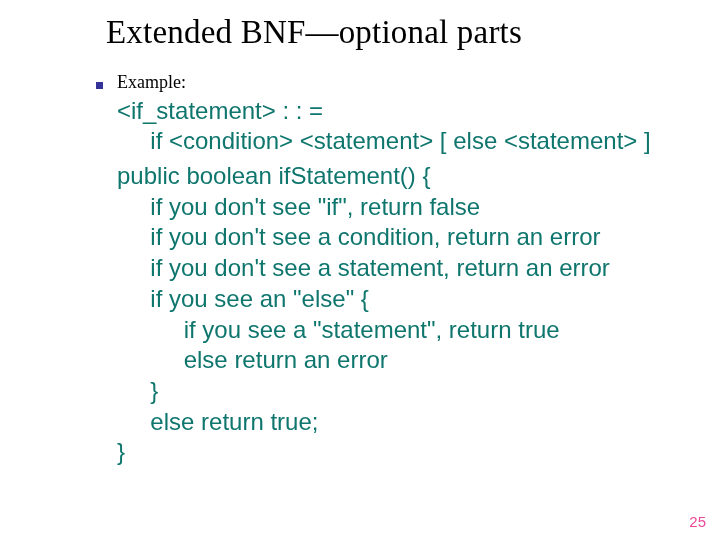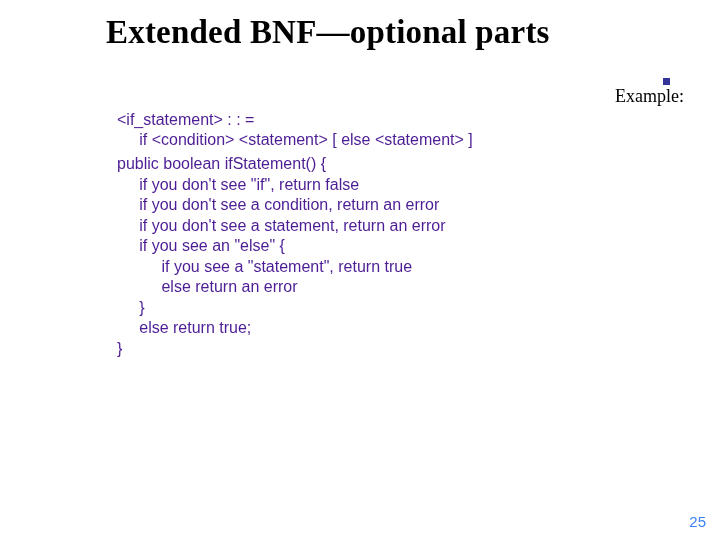--- a/index.html
+++ b/index.html
@@ -15,21 +15,21 @@
   }
   .slide {
     width: 720px;
     height: 540px;
     position: relative;
     box-sizing: border-box;
     padding: 14px 36px 0 36px;
   }
   .title {
     font-size: 33px;
-    font-weight: 700;
+    font-weight: 400;
     margin: 0 0 20px 70px;
     letter-spacing: 0.2px;
   }
   .lvl1 {
     display: flex;
     align-items: flex-start;
     margin-bottom: 14px;
   }
   .bullet-sq-lg {
     width: 10px;
@@ -41,53 +41,52 @@
   }
   .lvl1-text {
     font-size: 23px;
     line-height: 1.25;
   }
   .lvl2-wrap {
     margin-left: 60px;
   }
   .lvl2 {
     display: flex;
-    align-items: flex-end;
+    align-items: center;
     margin-bottom: 2px;
-    flex-direction: column;
   }
   .bullet-sq-sm {
     width: 7px;
     height: 7px;
     background: #333399;
     flex: 0 0 auto;
     margin-top: 7px;
     margin-right: 14px;
   }
   .lvl2-text {
     font-size: 18px;
     line-height: 1.25;
   }
   .mono-block {
     font-family: "Comic Sans MS", "Trebuchet MS", Verdana, sans-serif;
-    font-size: 16px;
-    color: #4c1d95;
+    font-size: 24px;
+    color: #0f766e;
     line-height: 1.28;
     margin-left: 21px;
     margin-top: 0;
     margin-bottom: 4px;
     white-space: pre;
   }
   .page-num {
     position: absolute;
     right: 14px;
     bottom: 10px;
     font-family: Arial, sans-serif;
     font-size: 15px;
-    color: #3b82f6;
+    color: #ec4899;
   }
 </style>
 </head>
 <body>
 
 <div class="slide">
 
   <h1 class="title">Extended BNF—optional parts</h1>
 
 

